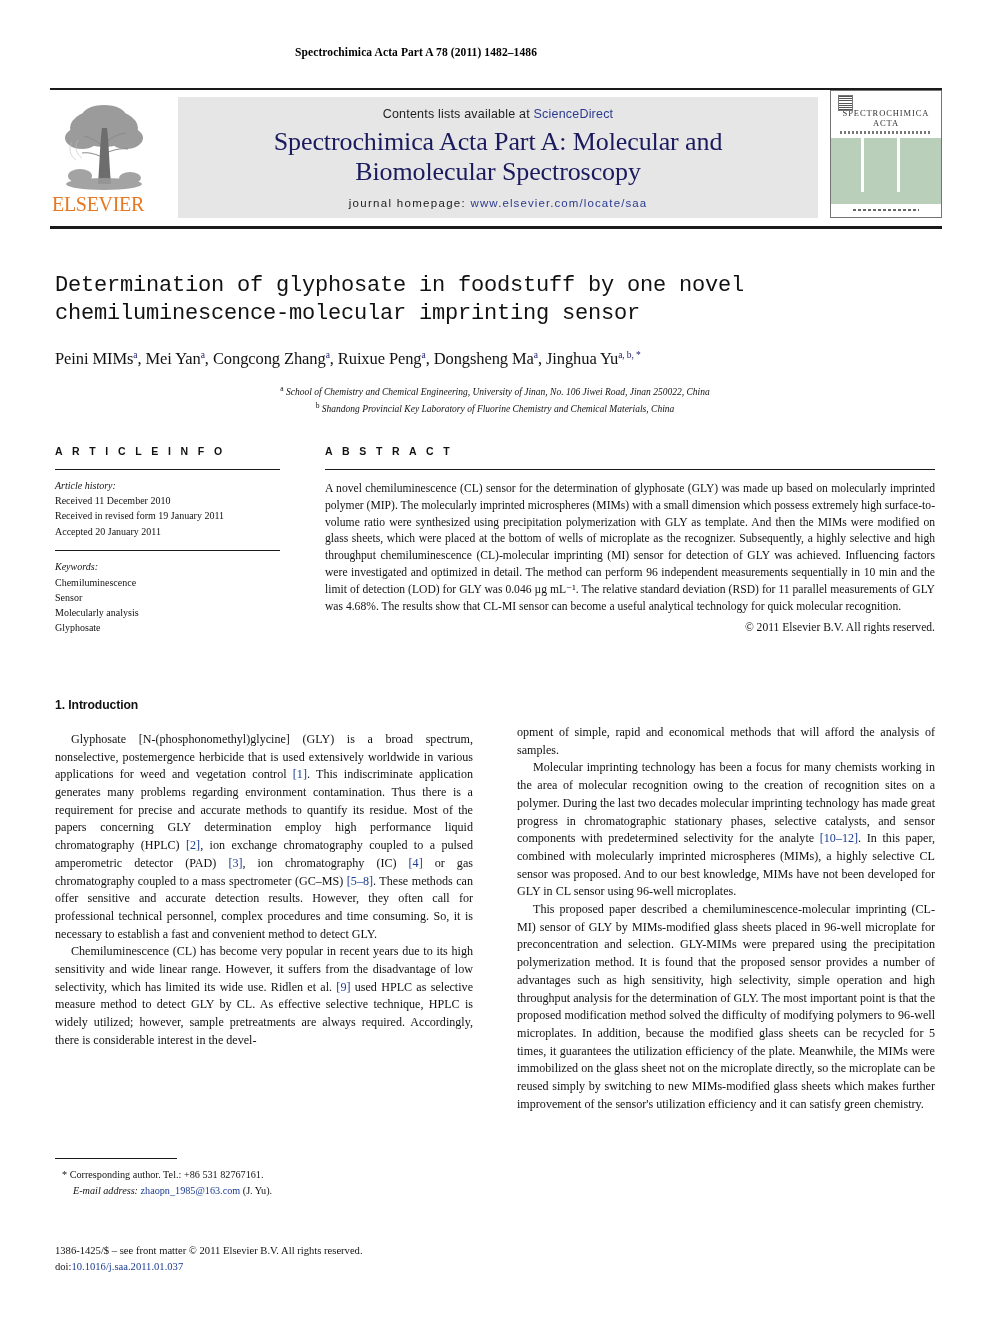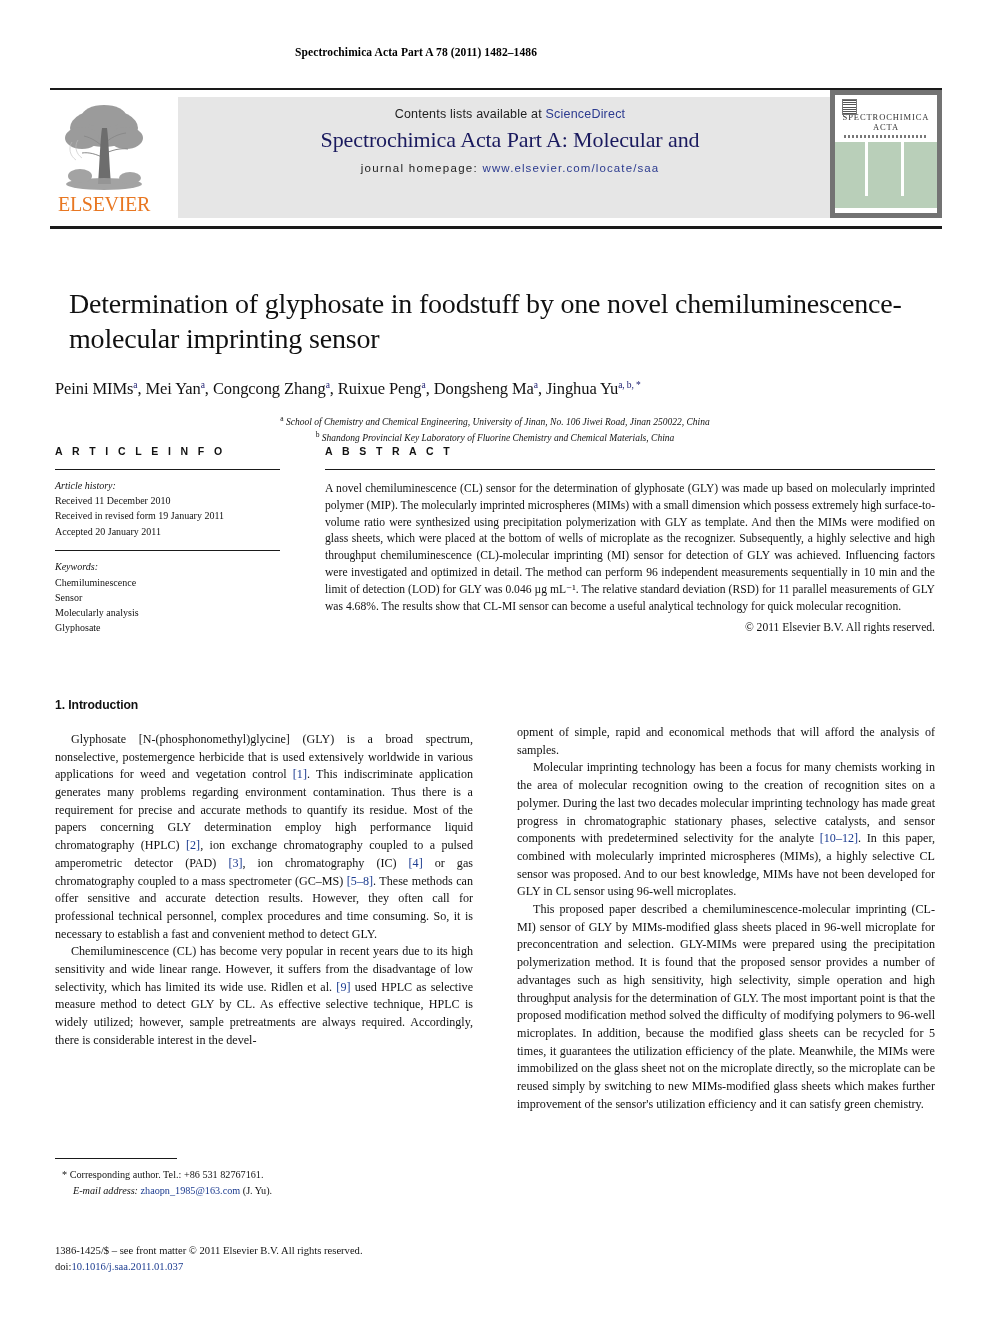--- a/index.html
+++ b/index.html
@@ -54,68 +54,67 @@
   }
   .elsevier-tree {
     position: absolute;
     left: 6px; top: 2px;
     width: 92px; height: 92px;
   }
   .elsevier-word {
     position: absolute;
     left: 0; bottom: 2px;
     width: 104px;
-    text-align: center;
+    text-align: left;
     font-family: "Liberation Serif", serif;
     font-size: 20px;
     letter-spacing: -0.3px;
     color: #E87722;
     font-weight: normal;
   }
 
   .banner {
     position: absolute;
     left: 128px; top: 9px;
     width: 640px;
     height: 121px;
     background: #e6e6e6;
     text-align: center;
-    padding-left: 12px;
   }
   .banner-contents {
     font-family: "Liberation Sans", sans-serif;
     font-size: 12.5px;
     color: #222;
     padding-top: 10px;
     letter-spacing: 0.2px;
   }
   .link-blue { color: #2b3a8f; }
   .banner-title {
     font-family: "Liberation Serif", serif;
-    font-size: 22px;
+    font-size: 26px;
     color: #1a1a5e;
     line-height: 1.17;
     margin-top: 6px;
     letter-spacing: -0.1px;
   }
   .banner-homepage {
     font-family: "Liberation Sans", sans-serif;
     font-size: 11.5px;
     color: #222;
     margin-top: 9px;
     letter-spacing: 1.3px;
   }
   .banner-homepage .link-blue { letter-spacing: 1.1px; }
 
   .cover-thumb {
     position: absolute;
     left: 780px; top: 2px;
     width: 112px;
     height: 128px;
-    border: 5px solid #737373;
+    border: 1px solid #737373;
     background: #ffffff;
     box-sizing: border-box;
     overflow: hidden;
   }
   .cover-top {
     position: relative;
     height: 44px;
     background: #fff;
   }
   .cover-mini-logo {
@@ -173,27 +172,27 @@
     background: #1a1a1a;
   }
 
   
   .title-block {
     position: absolute;
     left: 55px; top: 272px;
     width: 880px;
   }
   .article-title {
-    font-family: Liberation Serif, serif;
-    font-size: 28px;
+    font-family: Liberation Mono, monospace;
+    font-size: 22px;
     font-weight: normal;
     line-height: 1.26;
     color: #111;
     letter-spacing: -0.2px;
-    margin: 14px;
+    margin: 0;
   }
   .authors {
     margin-top: 22px;
     font-size: 16.5px;
     color: #111;
     letter-spacing: -0.1px;
   }
   .authors sup { font-size: 9.5px; color: #1a1a6e; }
   .affiliations {
     margin-top: 14px;
@@ -350,20 +349,21 @@
       </svg>
       <div class="elsevier-word">ELSEVIER</div>
     </div>
 
     <div class="banner">
       <div class="banner-contents">
         <span>Contents lists available at </span><span class="link-blue">ScienceDirect</span>
       </div>
       <div class="banner-title">
         <div>Spectrochimica Acta Part A: Molecular and</div>
+        <div>Biomolecular Spectroscopy</div>
       </div>
       <div class="banner-homepage">
         <span>journal homepage: </span><span class="link-blue">www.elsevier.com/locate/saa</span>
       </div>
     </div>
 
     <div class="cover-thumb">
       <div class="cover-top">
         <div class="cover-mini-logo"></div>
         <div class="cover-j1">SPECTROCHIMICA</div>

